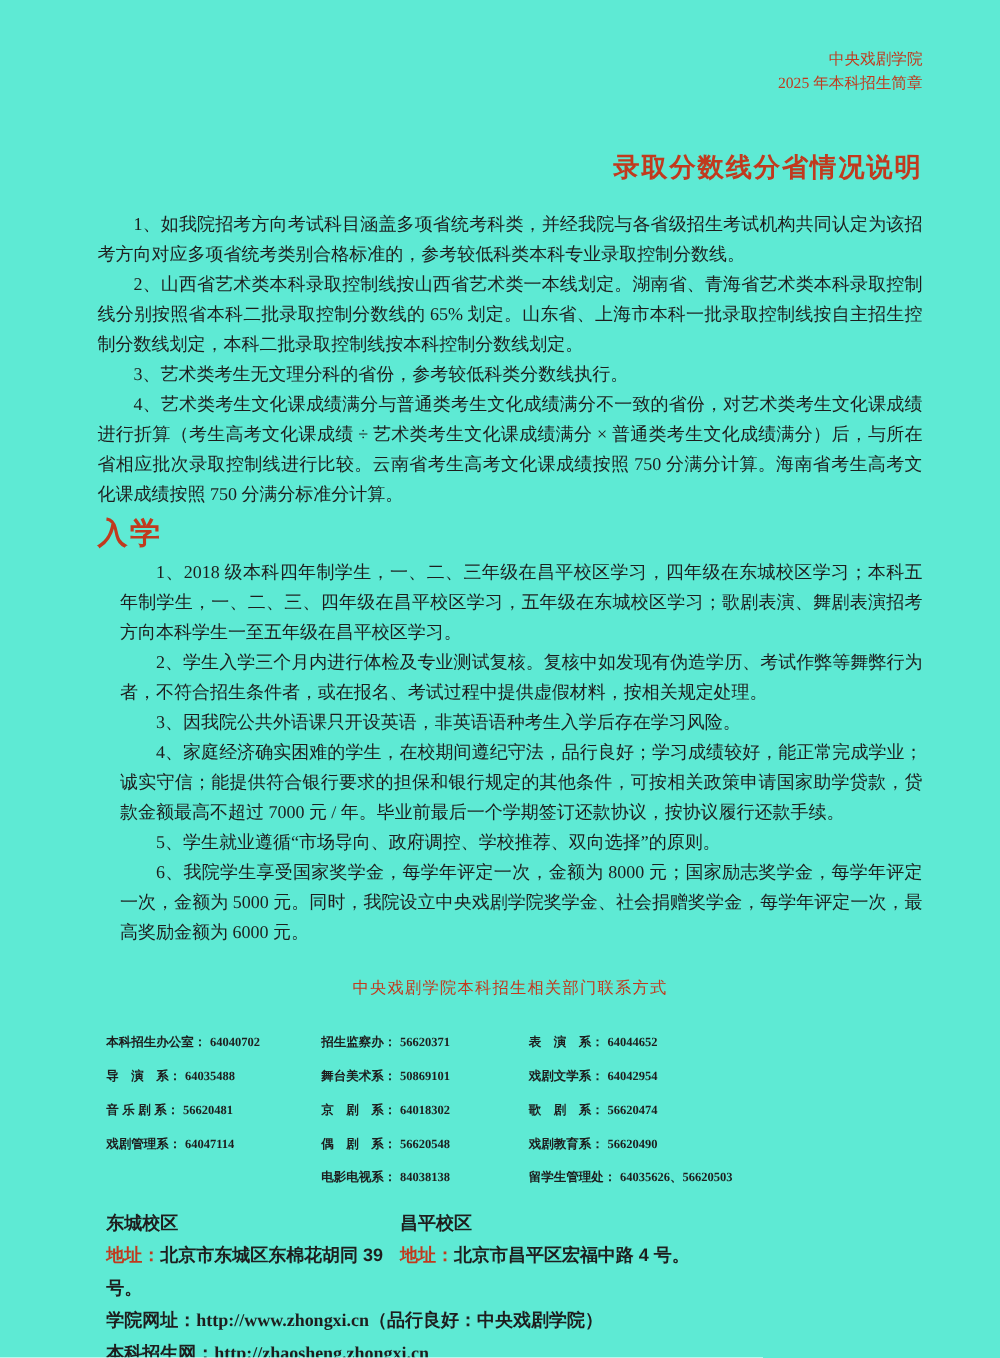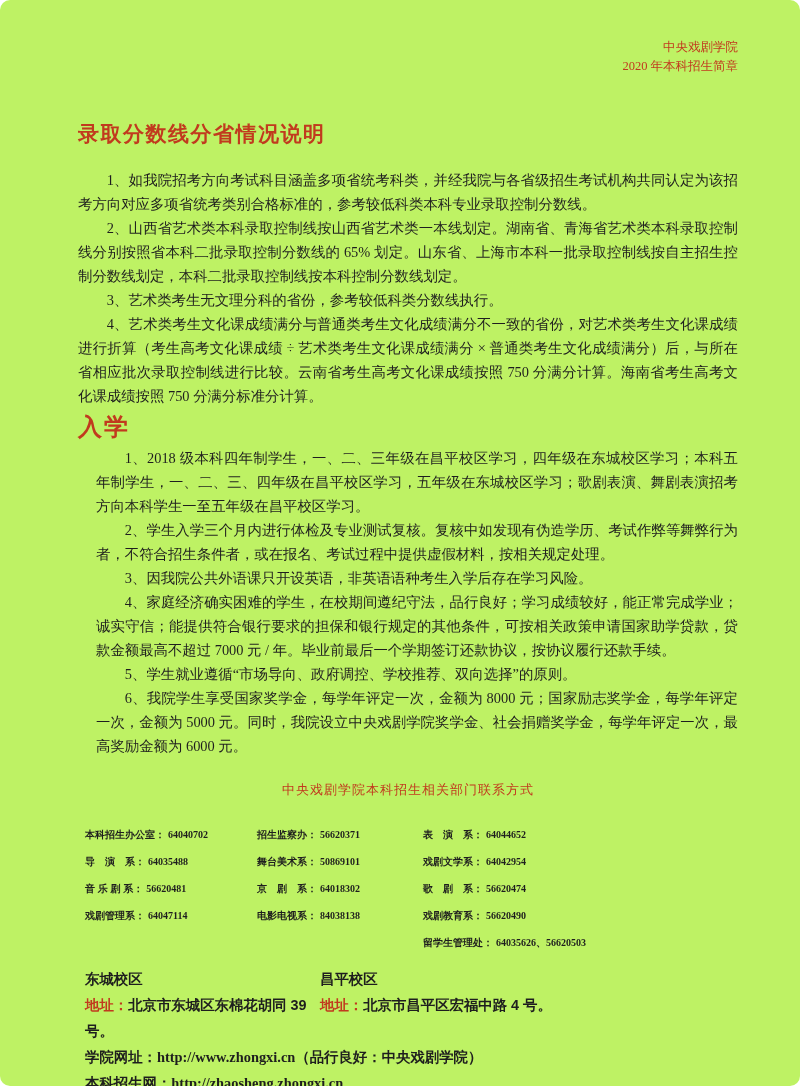--- a/index.html
+++ b/index.html
@@ -1,33 +1,32 @@
 <!DOCTYPE html>
 <html lang="zh" style="--accent: #c13a1e;"><head>
 <meta charset="utf-8">
 <style>
   html,body { margin:0; padding:0; background:#ffffff; }
   .page {
     position:relative;
     box-sizing:border-box;
     width:800px; height:1086px;
-    background:#bef264;
+    background:#5eead4;
     color:#1e1e1e;
     font-family:"Liberation Serif","DejaVu Serif",serif;
     overflow:hidden;
-    border-radius:10px;
   }
   .inner { box-sizing:border-box; padding:38px 62px 0 78px; }
 
   
   .doc-header { text-align:right; color:var(--accent); font-size:12.5px; line-height:19px; }
 
   
   .main-title {
-    margin:44px 0 0 0; text-align:left;
+    margin:44px 0 0 0; text-align:right;
     color:var(--accent); font-size:21px; font-weight:bold; letter-spacing:1.5px;
   }
 
   .para-block { margin-top:20px; }
   .para-block p {
     margin:0; text-indent:2em;
     font-size:14.4px; line-height:24px; text-align:justify;
   }
 
   
@@ -69,21 +68,21 @@
   .link-line .url { font-family:"Liberation Serif","DejaVu Serif",serif; }
 </style>
 </head>
 <body>
 
 <div class="page">
   <div class="inner">
 
     <div class="doc-header">
       <div>中央戏剧学院</div>
-      <div>2020 年本科招生简章</div>
+      <div>2025 年本科招生简章</div>
     </div>
 
     <h1 class="main-title">录取分数线分省情况说明</h1>
 
     <div class="para-block">
       <p>1、如我院招考方向考试科目涵盖多项省统考科类，并经我院与各省级招生考试机构共同认定为该招考方向对应多项省统考类别合格标准的，参考较低科类本科专业录取控制分数线。</p>
       <p>2、山西省艺术类本科录取控制线按山西省艺术类一本线划定。湖南省、青海省艺术类本科录取控制线分别按照省本科二批录取控制分数线的 65% 划定。山东省、上海市本科一批录取控制线按自主招生控制分数线划定，本科二批录取控制线按本科控制分数线划定。</p>
       <p>3、艺术类考生无文理分科的省份，参考较低科类分数线执行。</p>
       <p>4、艺术类考生文化课成绩满分与普通类考生文化成绩满分不一致的省份，对艺术类考生文化课成绩进行折算（考生高考文化课成绩 ÷ 艺术类考生文化课成绩满分 × 普通类考生文化成绩满分）后，与所在省相应批次录取控制线进行比较。云南省考生高考文化课成绩按照 750 分满分计算。海南省考生高考文化课成绩按照 750 分满分标准分计算。</p>
     </div>
@@ -105,20 +104,21 @@
       <div class="contact-col-1">
         <div class="contact-item"><span class="dept">本科招生办公室：</span><span class="phone">64040702</span></div>
         <div class="contact-item"><span class="dept">导　演　系：</span><span class="phone">64035488</span></div>
         <div class="contact-item"><span class="dept">音 乐 剧 系：</span><span class="phone">56620481</span></div>
         <div class="contact-item"><span class="dept">戏剧管理系：</span><span class="phone">64047114</span></div>
       </div>
       <div class="contact-col-2">
         <div class="contact-item"><span class="dept">招生监察办：</span><span class="phone">56620371</span></div>
         <div class="contact-item"><span class="dept">舞台美术系：</span><span class="phone">50869101</span></div>
         <div class="contact-item"><span class="dept">京　剧　系：</span><span class="phone">64018302</span></div>
+        <div class="contact-item"><span class="dept">偶　剧　系：</span><span class="phone">56620548</span></div>
         <div class="contact-item"><span class="dept">电影电视系：</span><span class="phone">84038138</span></div>
       </div>
       <div class="contact-col-3">
         <div class="contact-item"><span class="dept">表　演　系：</span><span class="phone">64044652</span></div>
         <div class="contact-item"><span class="dept">戏剧文学系：</span><span class="phone">64042954</span></div>
         <div class="contact-item"><span class="dept">歌　剧　系：</span><span class="phone">56620474</span></div>
         <div class="contact-item"><span class="dept">戏剧教育系：</span><span class="phone">56620490</span></div>
         <div class="contact-item"><span class="dept">留学生管理处：</span><span class="phone">64035626、56620503</span></div>
       </div>
     </div>

